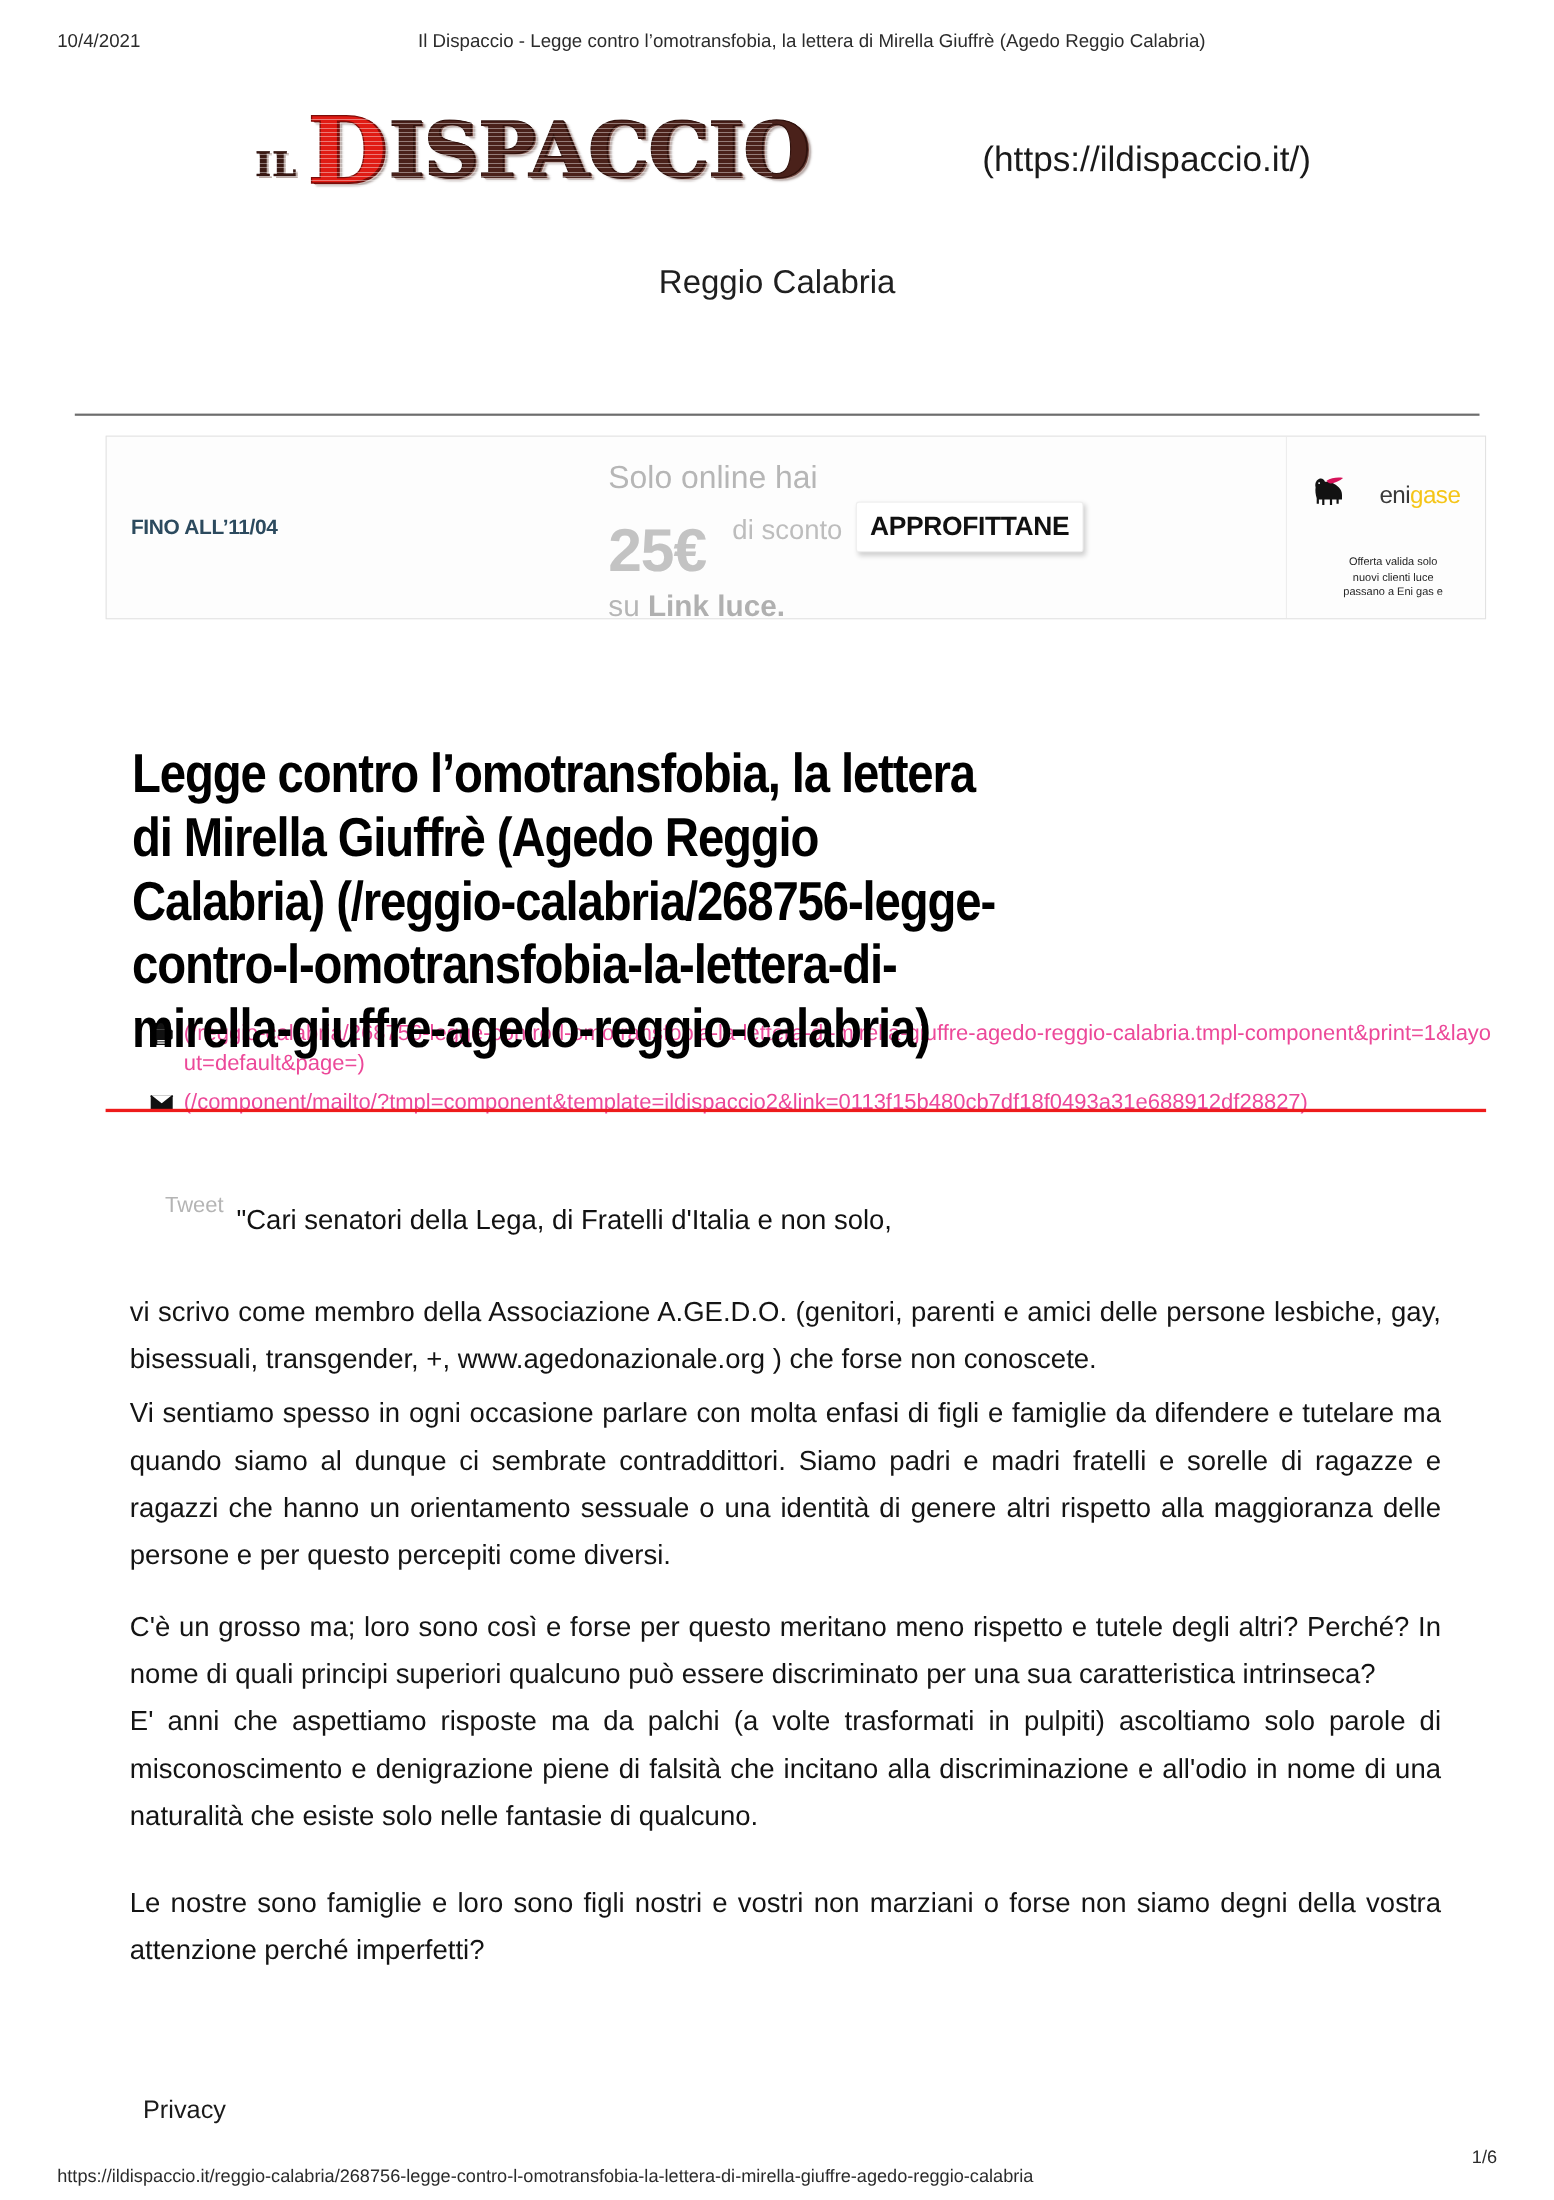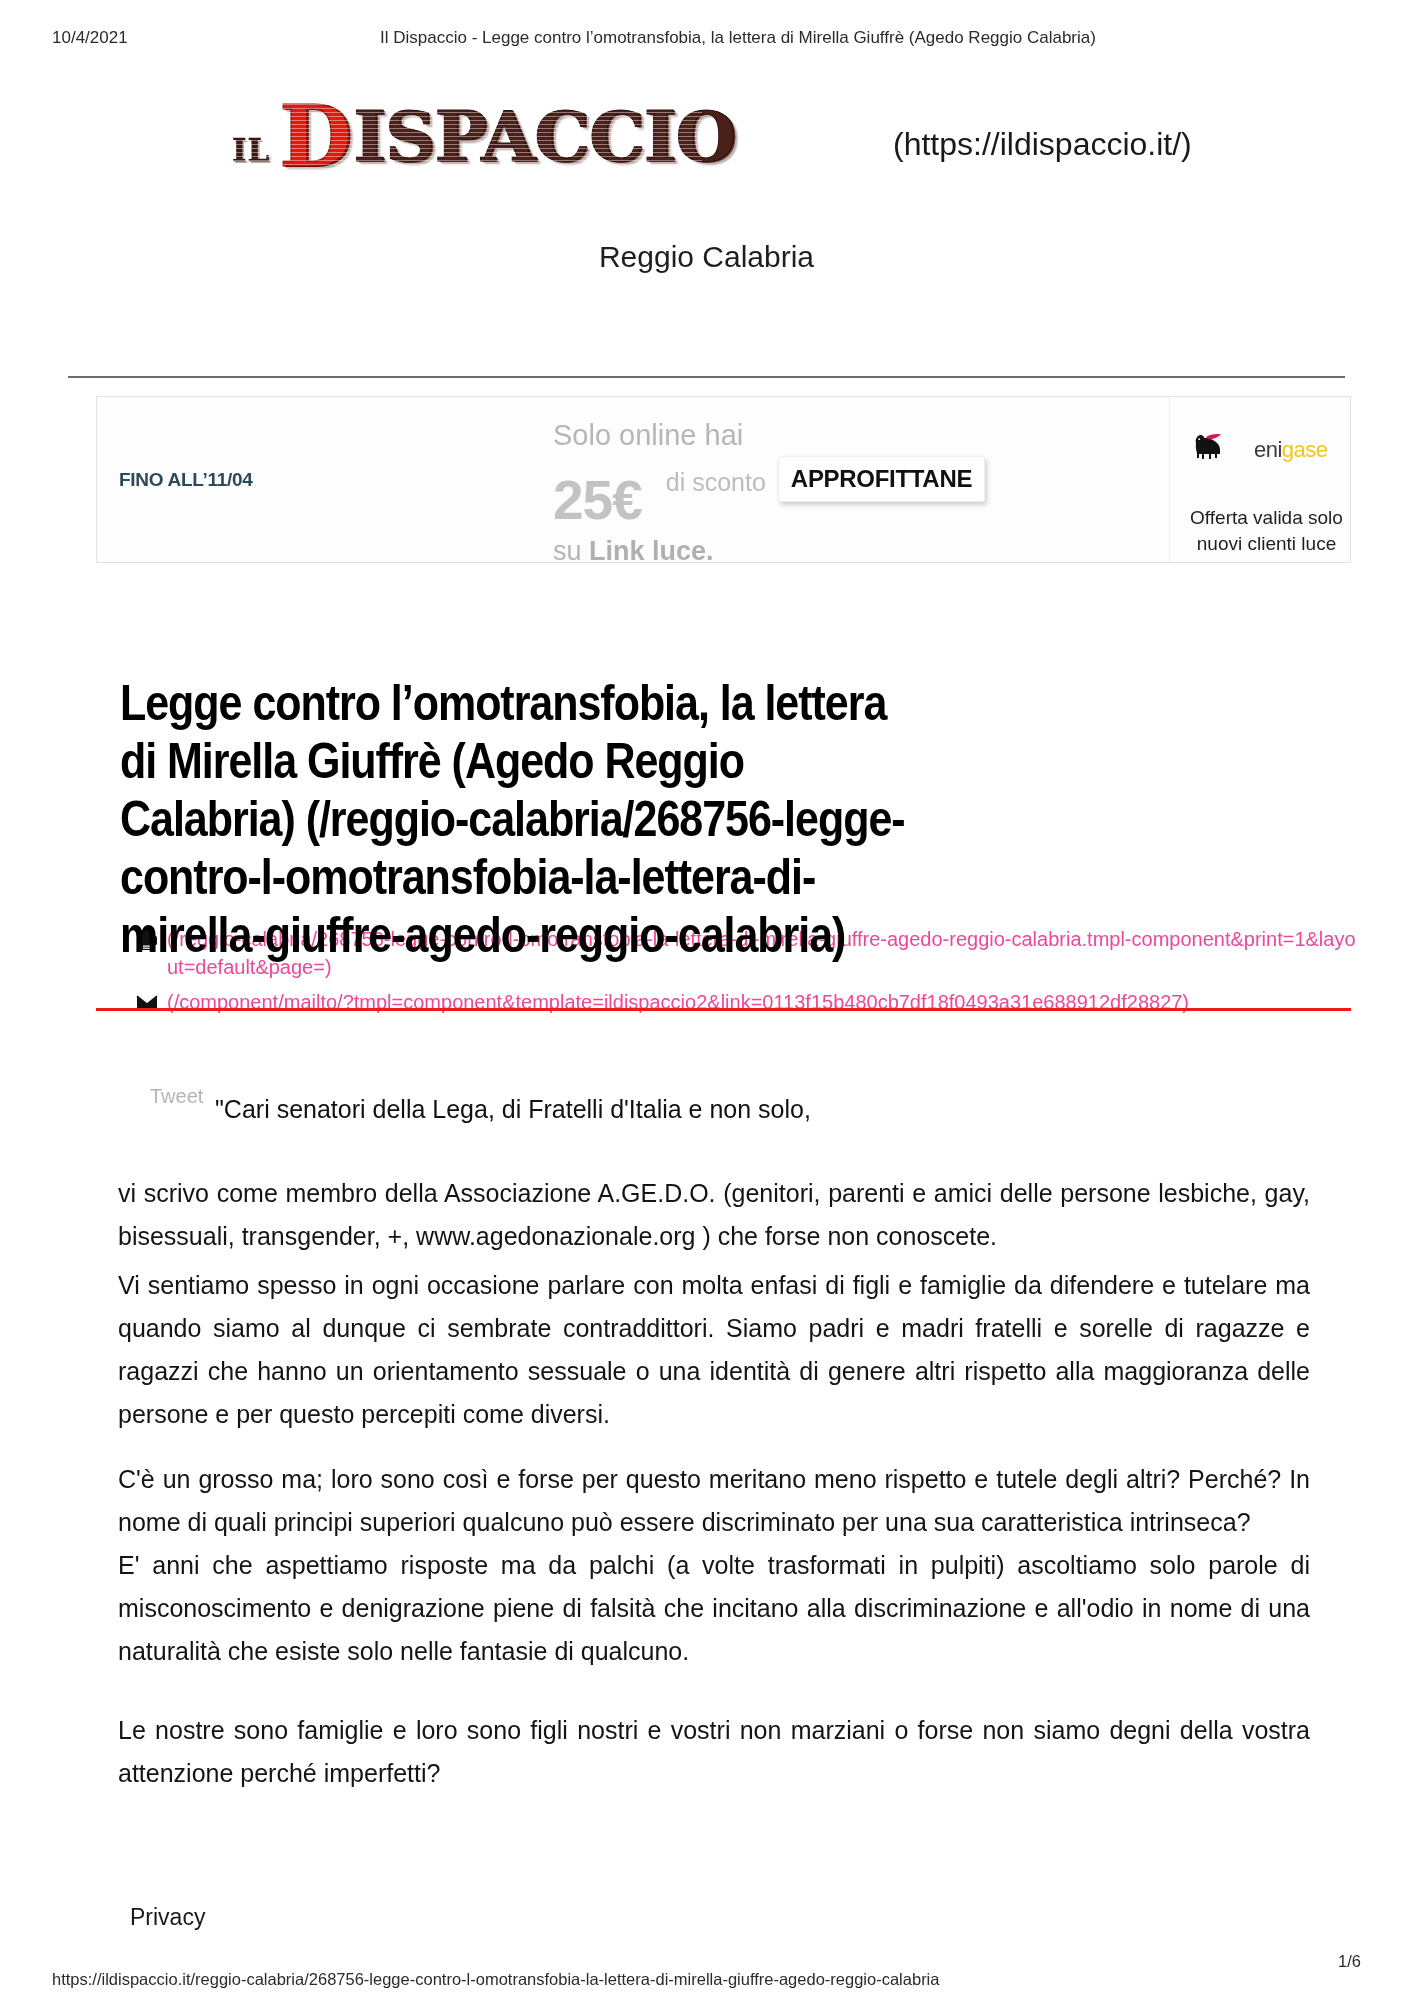--- a/index.html
+++ b/index.html
@@ -245,21 +245,21 @@
     letter-spacing: -0.5px;
     white-space: nowrap;
   }
   .eni-word .w1 { color: #3a3a3a; }
   .eni-word .w2 { color: #f5c518; }
   .ad-fine {
     position: absolute;
     left: 0px;
     top: 108px;
     width: 183px;
-    font-size: 19px;
+    font-size: 10px;
     line-height: 1.35;
     color: #1f1f1f;
     text-align: center;
     padding-left: 10px;
     box-sizing: border-box;
     white-space: nowrap;
   }
 
   
   .headline {

